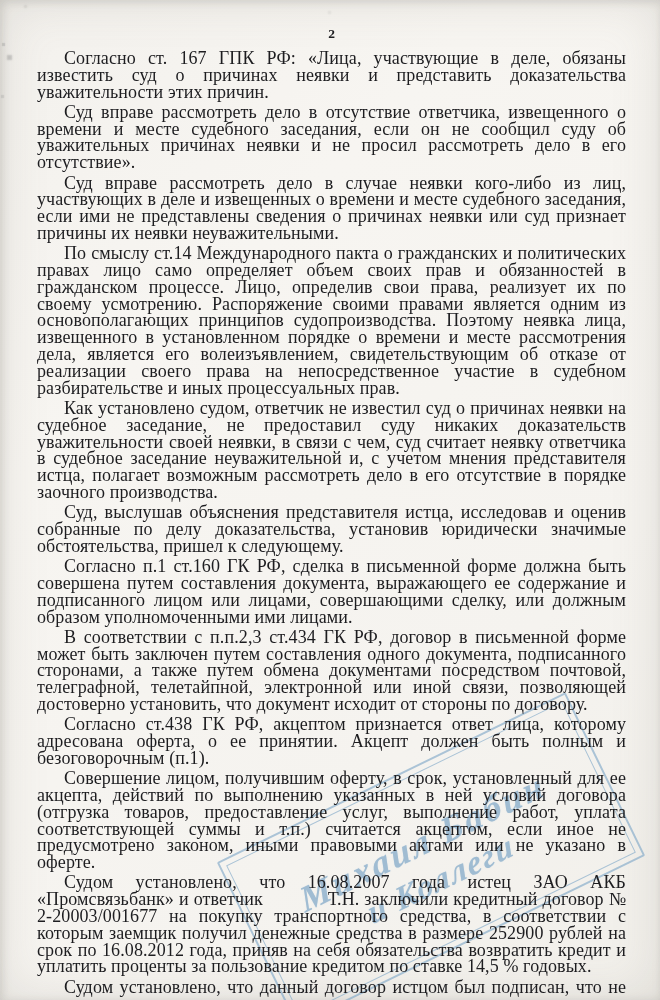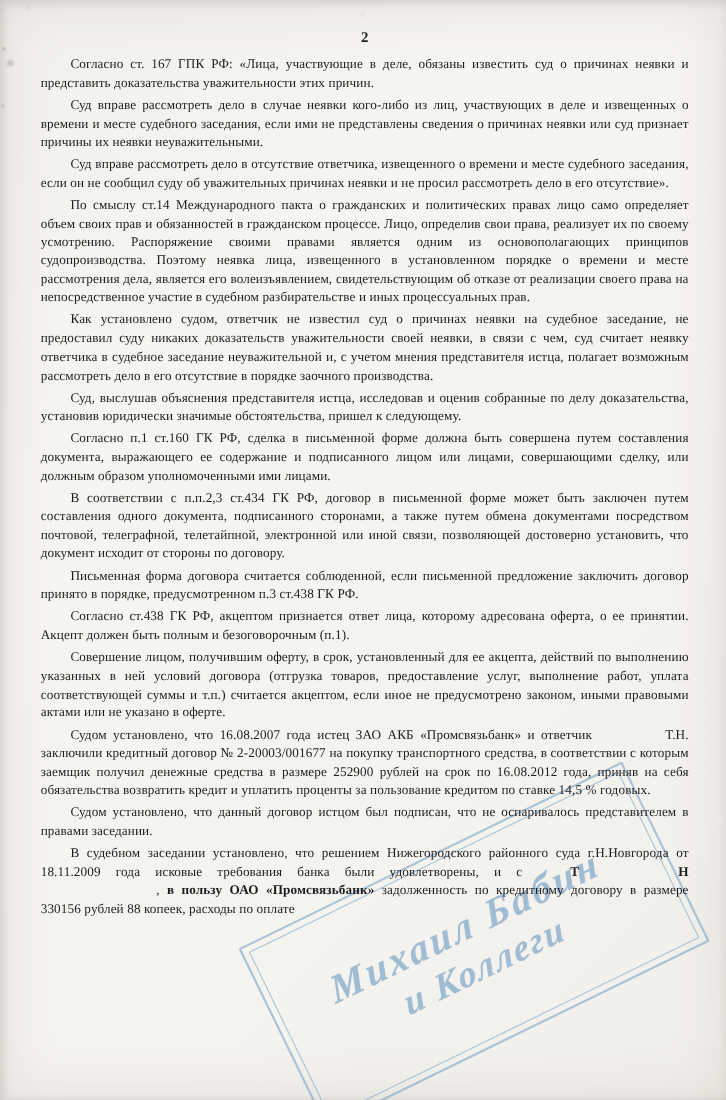--- a/index.html
+++ b/index.html
@@ -27,21 +27,21 @@
     padding:26px 34px 0 37px;
     color:#1d1d20;
   }
   .page-number{
     text-align:center;
     font-size:13.5px;font-weight:bold;
     margin:0 0 8px 0;
   }
   .body-text p.para{
     margin:0 0 3.5px 0;
-    font-size:12px;
+    font-size:18px;
     line-height:16.8px;
     text-align:justify;
     text-indent:27px;
     letter-spacing:.1px;
   }
   .body-text .b{font-weight:bold;}
   .body-text .gap{display:inline-block;height:1px;}
   
   .watermark{
     position:absolute;z-index:1;
@@ -74,28 +74,27 @@
     <div class="wm-text" style="color: rgb(109, 156, 194);">
       <span class="wm-line1">Михаил Бабин</span>
       <span class="wm-line2">и Коллеги</span>
     </div>
   </div>
 
   <div class="content">
     <p class="page-number">2</p>
     <div class="body-text">
         <p class="para"><span>Согласно ст. 167 ГПК РФ: «Лица, участвующие в деле, обязаны известить суд о причинах неявки и представить доказательства уважительности этих причин.</span></p>
+        <p class="para"><span>Суд вправе рассмотреть дело в отсутствие ответчика, извещенного о времени и месте судебного заседания, если он не сообщил суду об уважительных причинах неявки и не просил рассмотреть дело в его отсутствие».</span></p>
         <p class="para"><span>Суд вправе рассмотреть дело в случае неявки кого-либо из лиц, участвующих в деле и извещенных о времени и месте судебного заседания, если ими не представлены сведения о причинах неявки или суд признает причины их неявки неуважительными.</span></p>
-        <p class="para"><span>Суд вправе рассмотреть дело в отсутствие ответчика, извещенного о времени и месте судебного заседания, если он не сообщил суду об уважительных причинах неявки и не просил рассмотреть дело в его отсутствие».</span></p>
         <p class="para"><span>По смыслу ст.14 Международного пакта о гражданских и политических правах лицо само определяет объем своих прав и обязанностей в гражданском процессе. Лицо, определив свои права, реализует их по своему усмотрению. Распоряжение своими правами является одним из основополагающих принципов судопроизводства. Поэтому неявка лица, извещенного в установленном порядке о времени и месте рассмотрения дела, является его волеизъявлением, свидетельствующим об отказе от реализации своего права на непосредственное участие в судебном разбирательстве и иных процессуальных прав.</span></p>
         <p class="para"><span>Как установлено судом, ответчик не известил суд о причинах неявки на судебное заседание, не предоставил суду никаких доказательств уважительности своей неявки, в связи с чем, суд считает неявку ответчика в судебное заседание неуважительной и, с учетом мнения представителя истца, полагает возможным рассмотреть дело в его отсутствие в порядке заочного производства.</span></p>
         <p class="para"><span>Суд, выслушав объяснения представителя истца, исследовав и оценив собранные по делу доказательства, установив юридически значимые обстоятельства, пришел к следующему.</span></p>
         <p class="para"><span>Согласно п.1 ст.160 ГК РФ, сделка в письменной форме должна быть совершена путем составления документа, выражающего ее содержание и подписанного лицом или лицами, совершающими сделку, или должным образом уполномоченными ими лицами.</span></p>
         <p class="para"><span>В соответствии с п.п.2,3 ст.434 ГК РФ, договор в письменной форме может быть заключен путем составления одного документа, подписанного сторонами, а также путем обмена документами посредством почтовой, телеграфной, телетайпной, электронной или иной связи, позволяющей достоверно установить, что документ исходит от стороны по договору.</span></p>
-        <p class="para"><span>Письменная форма договора считается соблюденной, если письменной предложение заключить договор принято в порядке, предусмотренном п.3 ст.438 ГК РФ.</span></p>
         <p class="para"><span>Согласно ст.438 ГК РФ, акцептом признается ответ лица, которому адресована оферта, о ее принятии. Акцепт должен быть полным и безоговорочным (п.1).</span></p>
         <p class="para"><span>Совершение лицом, получившим оферту, в срок, установленный для ее акцепта, действий по выполнению указанных в ней условий договора (отгрузка товаров, предоставление услуг, выполнение работ, уплата соответствующей суммы и т.п.) считается акцептом, если иное не предусмотрено законом, иными правовыми актами или не указано в оферте.</span></p>
         <p class="para"><span>Судом установлено, что 16.08.2007 года истец ЗАО АКБ «Промсвязьбанк» и ответчик </span><span class="gap" style="width: 55px;"></span><span> Т.Н. заключили кредитный договор  № 2-20003/001677 на покупку транспортного средства, в соответствии с которым заемщик получил денежные средства в размере 252900 рублей на срок по 16.08.2012 года, приняв на себя обязательства возвратить кредит и уплатить проценты за пользование кредитом по ставке 14,5 % годовых.</span></p>
         <p class="para"><span>Судом установлено, что данный договор истцом был подписан, что не оспаривалось представителем в правами заседании.</span></p>
         <p class="para"><span>В судебном заседании установлено, что решением Нижегородского районного суда г.Н.Новгорода от 18.11.2009 года исковые требования банка были удовлетворены, и с </span><span class="gap" style="width: 30px;"></span><span class="b">Т</span><span class="gap" style="width: 90px;"></span><span class="b">Н</span><span class="gap" style="width: 105px;"></span><span>, </span><span class="b">в пользу ОАО «Промсвязьбанк»</span><span> задолженность по кредитному договору в размере 330156 рублей 88 копеек, расходы по оплате</span></p>
       </div>
   </div>
 </div>
 
 </body></html>

